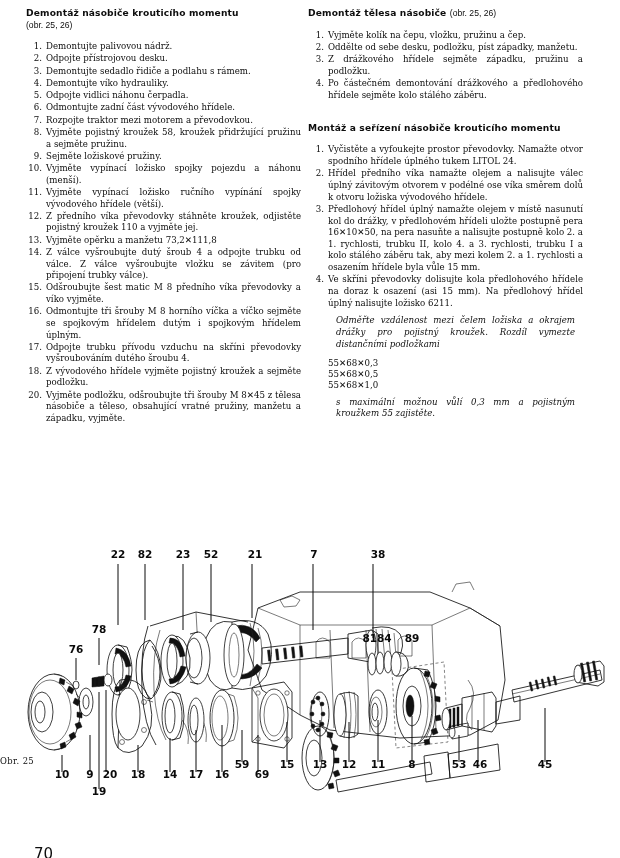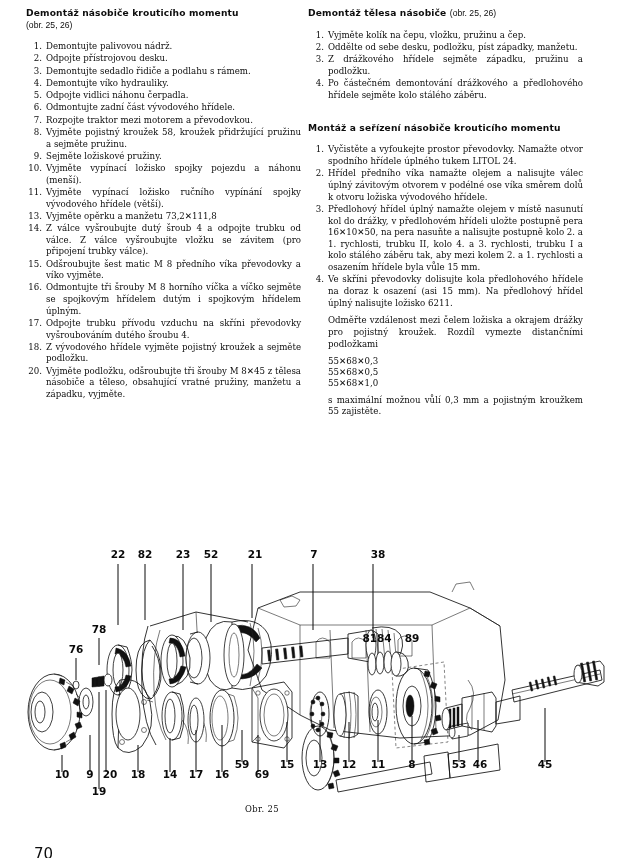--- a/index.html
+++ b/index.html
@@ -68,25 +68,26 @@
   }
   ol.steps > li .num {
     position: absolute;
     left: 0;
     width: 16px;
     text-align: right;
     font-size: 8.65px;
   }
 
   p.para {
-    margin: 0;
+    margin: 8px;
     padding-left: 20px;
     font-size: 8.65px;
     line-height: 1.345;
     text-align: justify;
+    font-style: italic;
   }
   p.spacer-sm { margin-top: 6px; }
   .measure-list {
     padding-left: 20px;
     font-size: 8.65px;
     line-height: 1.25;
     margin-top: 6px;
   }
 
   
@@ -106,23 +107,23 @@
     text-anchor: middle;
   }
   .lead {
     stroke: #0a0a0a;
     stroke-width: 1;
     fill: none;
   }
   .fig-caption {
     position: absolute;
     left: 0;
-    top: 804px;
+    top: 756px;
     width: 524px;
-    text-align: center;
+    text-align: left;
     font-size: 8.4px;
     letter-spacing: .4px;
   }
 
   .page-num {
     position: absolute;
     left: 34px;
     top: 813px;
     font-size: 15px;
     font-family: "DejaVu Sans", sans-serif;
@@ -154,20 +155,21 @@
           <li><span class="num">2.</span><span>Odpojte přístrojovou desku.</span></li>
           <li><span class="num">3.</span><span>Demontujte sedadlo řidiče a podlahu s rámem.</span></li>
           <li><span class="num">4.</span><span>Demontujte víko hydrauliky.</span></li>
           <li><span class="num">5.</span><span>Odpojte vidlici náhonu čerpadla.</span></li>
           <li><span class="num">6.</span><span>Odmontujte zadní část vývodového hřídele.</span></li>
           <li><span class="num">7.</span><span>Rozpojte traktor mezi motorem a převodovkou.</span></li>
           <li><span class="num">8.</span><span>Vyjměte pojistný kroužek 58, kroužek přidržující pružinu a sejměte pružinu.</span></li>
           <li><span class="num">9.</span><span>Sejměte ložiskové pružiny.</span></li>
           <li><span class="num">10.</span><span>Vyjměte vypínací ložisko spojky pojezdu a náhonu (menší).</span></li>
           <li><span class="num">11.</span><span>Vyjměte vypínací ložisko ručního vypínání spojky vývodového hřídele (větší).</span></li>
+          <li><span class="num">12.</span><span>Z předního víka převodovky stáhněte kroužek, odjistěte pojistný kroužek 110 a vyjměte jej.</span></li>
           <li><span class="num">13.</span><span>Vyjměte opěrku a manžetu 73,2✕111,8</span></li>
           <li><span class="num">14.</span><span>Z válce vyšroubujte dutý šroub 4 a odpojte trubku od válce. Z válce vyšroubujte vložku se závitem (pro připojení trubky válce).</span></li>
           <li><span class="num">15.</span><span>Odšroubujte šest matic M 8 předního víka převodovky a víko vyjměte.</span></li>
           <li><span class="num">16.</span><span>Odmontujte tři šrouby M 8 horního víčka a víčko sejměte se spojkovým hřídelem dutým i spojkovým hřídelem úplným.</span></li>
           <li><span class="num">17.</span><span>Odpojte trubku přívodu vzduchu na skříni převodovky vyšroubováním dutého šroubu 4.</span></li>
           <li><span class="num">18.</span><span>Z vývodového hřídele vyjměte pojistný kroužek a sejměte podložku.</span></li>
           <li><span class="num">20.</span><span>Vyjměte podložku, odšroubujte tři šrouby M 8✕45 z tělesa násobiče a těleso, obsahující vratné pružiny, manžetu a západku, vyjměte.</span></li>
         </ol>
     </div>
 

